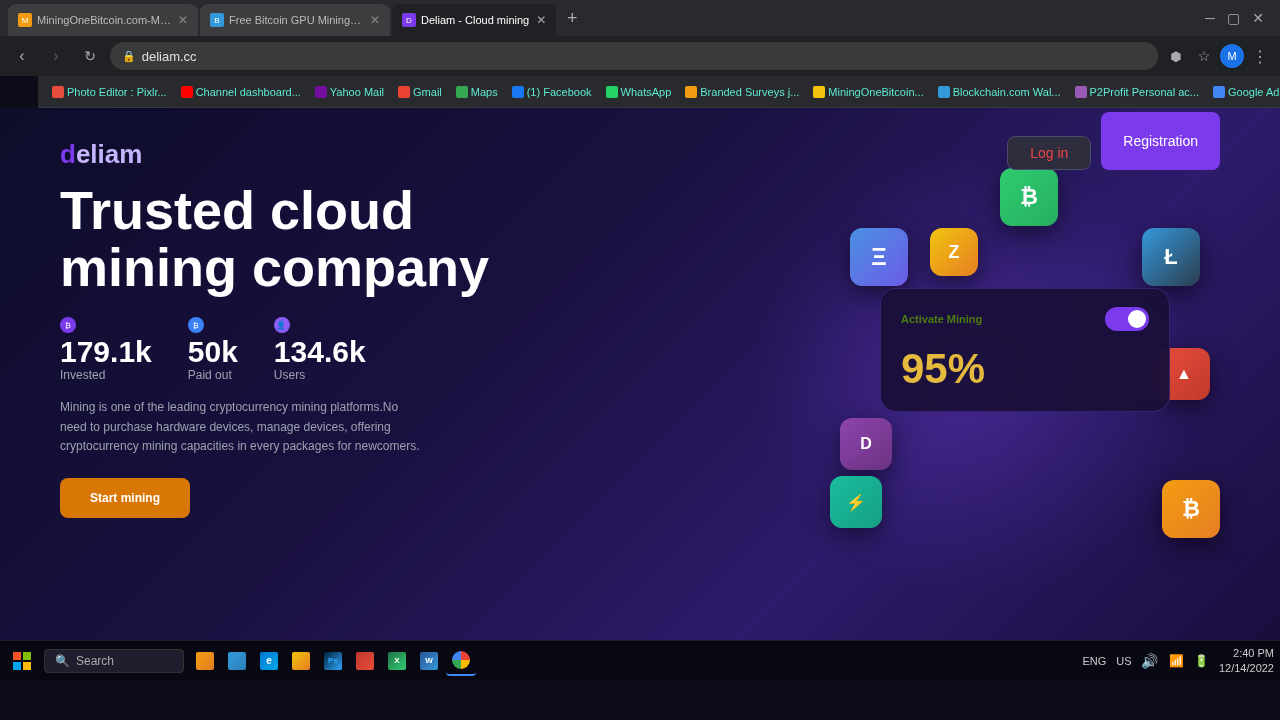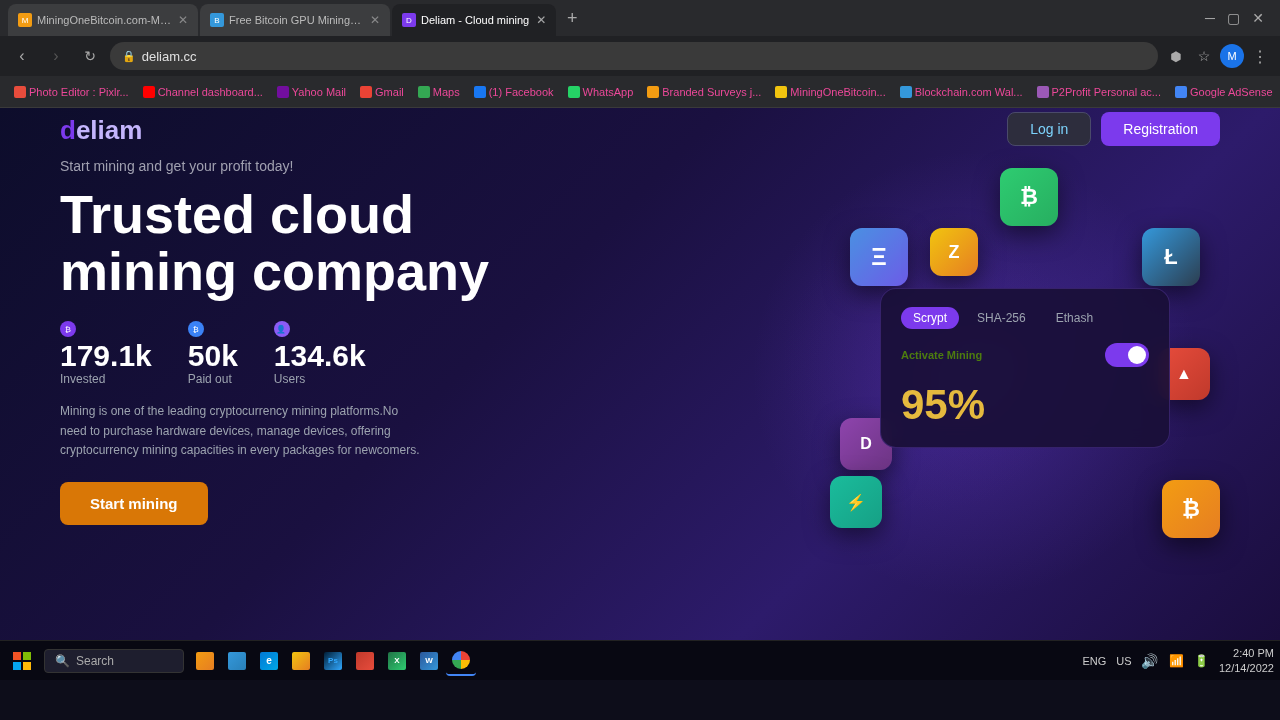--- a/index.html
+++ b/index.html
@@ -48,21 +48,21 @@
       <span>deliam.cc</span>
     </div>
     <div style="display:flex;gap:4px;align-items:center;">
       <button style="width:24px;height:24px;background:none;border:none;color:#aaa;font-size:13px;cursor:pointer;">⬢</button>
       <button style="width:24px;height:24px;background:none;border:none;color:#aaa;font-size:14px;cursor:pointer;">☆</button>
       <button style="width:24px;height:24px;background:#1a73e8;border:none;border-radius:50%;color:#fff;font-size:11px;cursor:pointer;">M</button>
       <button style="width:24px;height:24px;background:none;border:none;color:#aaa;font-size:16px;cursor:pointer;">⋮</button>
     </div>
   </div>
 
-  <div style="height:32px;background:#292a2d;display:flex;align-items:center;padding:0 8px;gap:2px;font-size:12px;color:#ec4899;overflow:hidden;border-bottom:1px solid #3a3a3a;">
+  <div style="height:32px;background:#292a2d;display:flex;align-items:center;padding:0 8px;gap:2px;font-size:12px;color:#5eead4;overflow:hidden;border-bottom:1px solid #3a3a3a;margin-left:38px;">
     <div style="display:flex;align-items:center;gap:3px;padding:2px 6px;border-radius:4px;cursor:pointer;white-space:nowrap;font-size:11px;">
       <span style="width:12px;height:12px;background:#e74c3c;border-radius:2px;display:inline-block;flex-shrink:0;"></span>
       Photo Editor : Pixlr...
     </div>
     <div style="display:flex;align-items:center;gap:3px;padding:2px 6px;border-radius:4px;cursor:pointer;white-space:nowrap;font-size:11px;">
       <span style="width:12px;height:12px;background:#ff0000;border-radius:2px;display:inline-block;flex-shrink:0;"></span>
       Channel dashboard...
     </div>
     <div style="display:flex;align-items:center;gap:3px;padding:2px 6px;border-radius:4px;cursor:pointer;white-space:nowrap;font-size:11px;">
       <span style="width:12px;height:12px;background:#720e9e;border-radius:2px;display:inline-block;flex-shrink:0;"></span>
@@ -111,27 +111,26 @@
 <div style="position:relative;height:532px;overflow:hidden;background:linear-gradient(135deg, #0d0d2b 0%, #1a1040 40%, #2d1b6b 70%, #1a0d3d 100%);">
 
   <div style="position:absolute;right:80px;top:50%;transform:translateY(-50%);width:450px;height:450px;background:radial-gradient(circle, rgba(100,60,200,0.35) 0%, transparent 70%);border-radius:50%;pointer-events:none;"></div>
   <div style="position:absolute;right:200px;top:20%;width:300px;height:300px;background:radial-gradient(circle, rgba(80,40,160,0.2) 0%, transparent 70%);border-radius:50%;pointer-events:none;"></div>
 
   <nav style="display:flex;align-items:flex-end;padding:4px 60px;position:relative;z-index:10;">
     <div style="font-size:26px;font-weight:800;margin-right:auto;cursor:pointer;">
       <span style="color:#7c3aed;">d</span><span style="color:#c4b5fd;">eliam</span>
     </div>
     <div style="display:flex;gap:10px;">
-      <button style="padding:8px 22px;background:#2d2d3d;border:1px solid #4a4a6a;border-radius:8px;color:#7dd3fc;font-size:14px;cursor:pointer;">Log in</button>
+      <button style="padding:8px 22px;background:#2d2d3d;border:1px solid #4a4a6a;border-radius:8px;color:#ef4444;font-size:14px;cursor:pointer;margin-top:24px;">Log in</button>
       <button style="padding:8px 22px;background:#7c3aed;border:none;border-radius:8px;color:#fff;font-size:14px;cursor:pointer;font-weight:500;">Registration</button>
     </div>
   </nav>
 
   <div style="padding:8px 60px;position:relative;z-index:5;">
-    <p style="color:#a0a0b0;font-size:14px;margin-bottom:12px;">Start mining and get your profit today!</p>
     <h1 style="font-size:54px;font-weight:900;line-height:1.05;color:#fff;max-width:540px;margin-bottom:22px;">
       <span>Trusted cloud mining company</span>
     </h1>
 
     
     <div style="display:flex;gap:36px;margin-bottom:16px;align-items:flex-start;">
 
       <div>
         <div style="display:flex;gap:3px;margin-bottom:2px;">
           <span style="width:16px;height:16px;background:#7c3aed;border-radius:50%;display:inline-flex;align-items:center;justify-content:center;font-size:8px;color:#fff;">₿</span>
@@ -152,40 +151,35 @@
         <div style="display:flex;gap:3px;margin-bottom:2px;">
           <span style="width:16px;height:16px;background:#8b5cf6;border-radius:50%;display:inline-flex;align-items:center;justify-content:center;font-size:8px;color:#fff;">👤</span>
         </div>
         <div style="font-size:30px;font-weight:800;color:#fff;line-height:1.1;">134.6k</div>
         <div style="font-size:12px;color:#9ca3af;">Users</div>
       </div>
     </div>
 
     <p style="font-size:12px;color:#9ca3af;max-width:360px;line-height:1.6;margin-bottom:22px;">Mining is one of the leading cryptocurrency mining platforms.No need to purchase hardware devices, manage devices, offering cryptocurrency mining capacities in every packages for newcomers.</p>
 
-    <button style="padding:13px 30px;background:#d97706;border:none;border-radius:8px;color:#fff;font-size:15px;font-weight:600;cursor:pointer;">Start mining</button>
+    <button style="padding:13px 30px;background:#d97706;border:none;border-radius:8px;color:#fff;font-size:12px;font-weight:600;cursor:pointer;">Start mining</button>
   </div>
 
   <div style="position:absolute;right:50px;top:50px;width:400px;height:420px;">
 
     <div style="position:absolute;left:20px;top:70px;width:58px;height:58px;background:linear-gradient(135deg,#4a90e2,#6c5ce7);border-radius:12px;display:flex;align-items:center;justify-content:center;font-size:24px;color:#fff;font-weight:900;box-shadow:0 8px 24px rgba(0,0,0,0.5);">Ξ</div>
     <div style="position:absolute;left:170px;top:10px;width:58px;height:58px;background:linear-gradient(135deg,#2ecc71,#27ae60);border-radius:12px;display:flex;align-items:center;justify-content:center;font-size:22px;color:#fff;font-weight:900;box-shadow:0 8px 24px rgba(0,0,0,0.5);">₿</div>
     <div style="position:absolute;left:100px;top:70px;width:48px;height:48px;background:linear-gradient(135deg,#f1c40f,#e67e22);border-radius:12px;display:flex;align-items:center;justify-content:center;font-size:18px;color:#fff;font-weight:900;box-shadow:0 8px 24px rgba(0,0,0,0.5);">Z</div>
     <div style="position:absolute;right:30px;top:70px;width:58px;height:58px;background:linear-gradient(135deg,#3498db,#2c3e50);border-radius:12px;display:flex;align-items:center;justify-content:center;font-size:22px;color:#fff;font-weight:900;box-shadow:0 8px 24px rgba(0,0,0,0.5);">Ł</div>
     <div style="position:absolute;right:20px;top:190px;width:52px;height:52px;background:linear-gradient(135deg,#e74c3c,#c0392b);border-radius:12px;display:flex;align-items:center;justify-content:center;font-size:16px;color:#fff;font-weight:900;box-shadow:0 8px 24px rgba(0,0,0,0.5);">▲</div>
     <div style="position:absolute;left:10px;top:260px;width:52px;height:52px;background:linear-gradient(135deg,#8e44ad,#6c3483);border-radius:12px;display:flex;align-items:center;justify-content:center;font-size:16px;color:#fff;font-weight:900;box-shadow:0 8px 24px rgba(0,0,0,0.5);">D</div>
     <div style="position:absolute;right:10px;bottom:40px;width:58px;height:58px;background:linear-gradient(135deg,#f39c12,#e67e22);border-radius:12px;display:flex;align-items:center;justify-content:center;font-size:22px;color:#fff;font-weight:900;box-shadow:0 8px 24px rgba(0,0,0,0.5);">₿</div>
     <div style="position:absolute;left:0px;bottom:50px;width:52px;height:52px;background:linear-gradient(135deg,#1abc9c,#16a085);border-radius:12px;display:flex;align-items:center;justify-content:center;font-size:16px;color:#fff;font-weight:900;box-shadow:0 8px 24px rgba(0,0,0,0.5);">⚡</div>
 
     <div style="position:absolute;top:130px;left:50px;width:290px;background:rgba(25,15,55,0.92);border-radius:16px;padding:18px 20px;border:1px solid rgba(120,80,220,0.3);backdrop-filter:blur(10px);">
-      <div style="display:flex;gap:6px;margin-bottom:14px;">
-        <div style="padding:4px 12px;border-radius:20px;background:#7c3aed;color:#fff;font-size:12px;cursor:pointer;">Scrypt</div>
-        <div style="padding:4px 12px;border-radius:20px;color:#9ca3af;font-size:12px;cursor:pointer;">SHA-256</div>
-        <div style="padding:4px 12px;border-radius:20px;color:#9ca3af;font-size:12px;cursor:pointer;">Ethash</div>
-      </div>
       <div style="display:flex;align-items:center;justify-content:space-between;margin-bottom:14px;">
         <span style="font-size:11px;font-weight:600;color:#4d7c0f;">Activate Mining</span>
         <div style="width:44px;height:24px;background:#7c3aed;border-radius:12px;position:relative;cursor:pointer;">
           <div style="position:absolute;right:3px;top:3px;width:18px;height:18px;background:#fff;border-radius:50%;"></div>
         </div>
       </div>
       <div style="font-size:42px;font-weight:800;color:#e5b93e;">95%</div>
     </div>
   </div>
 

